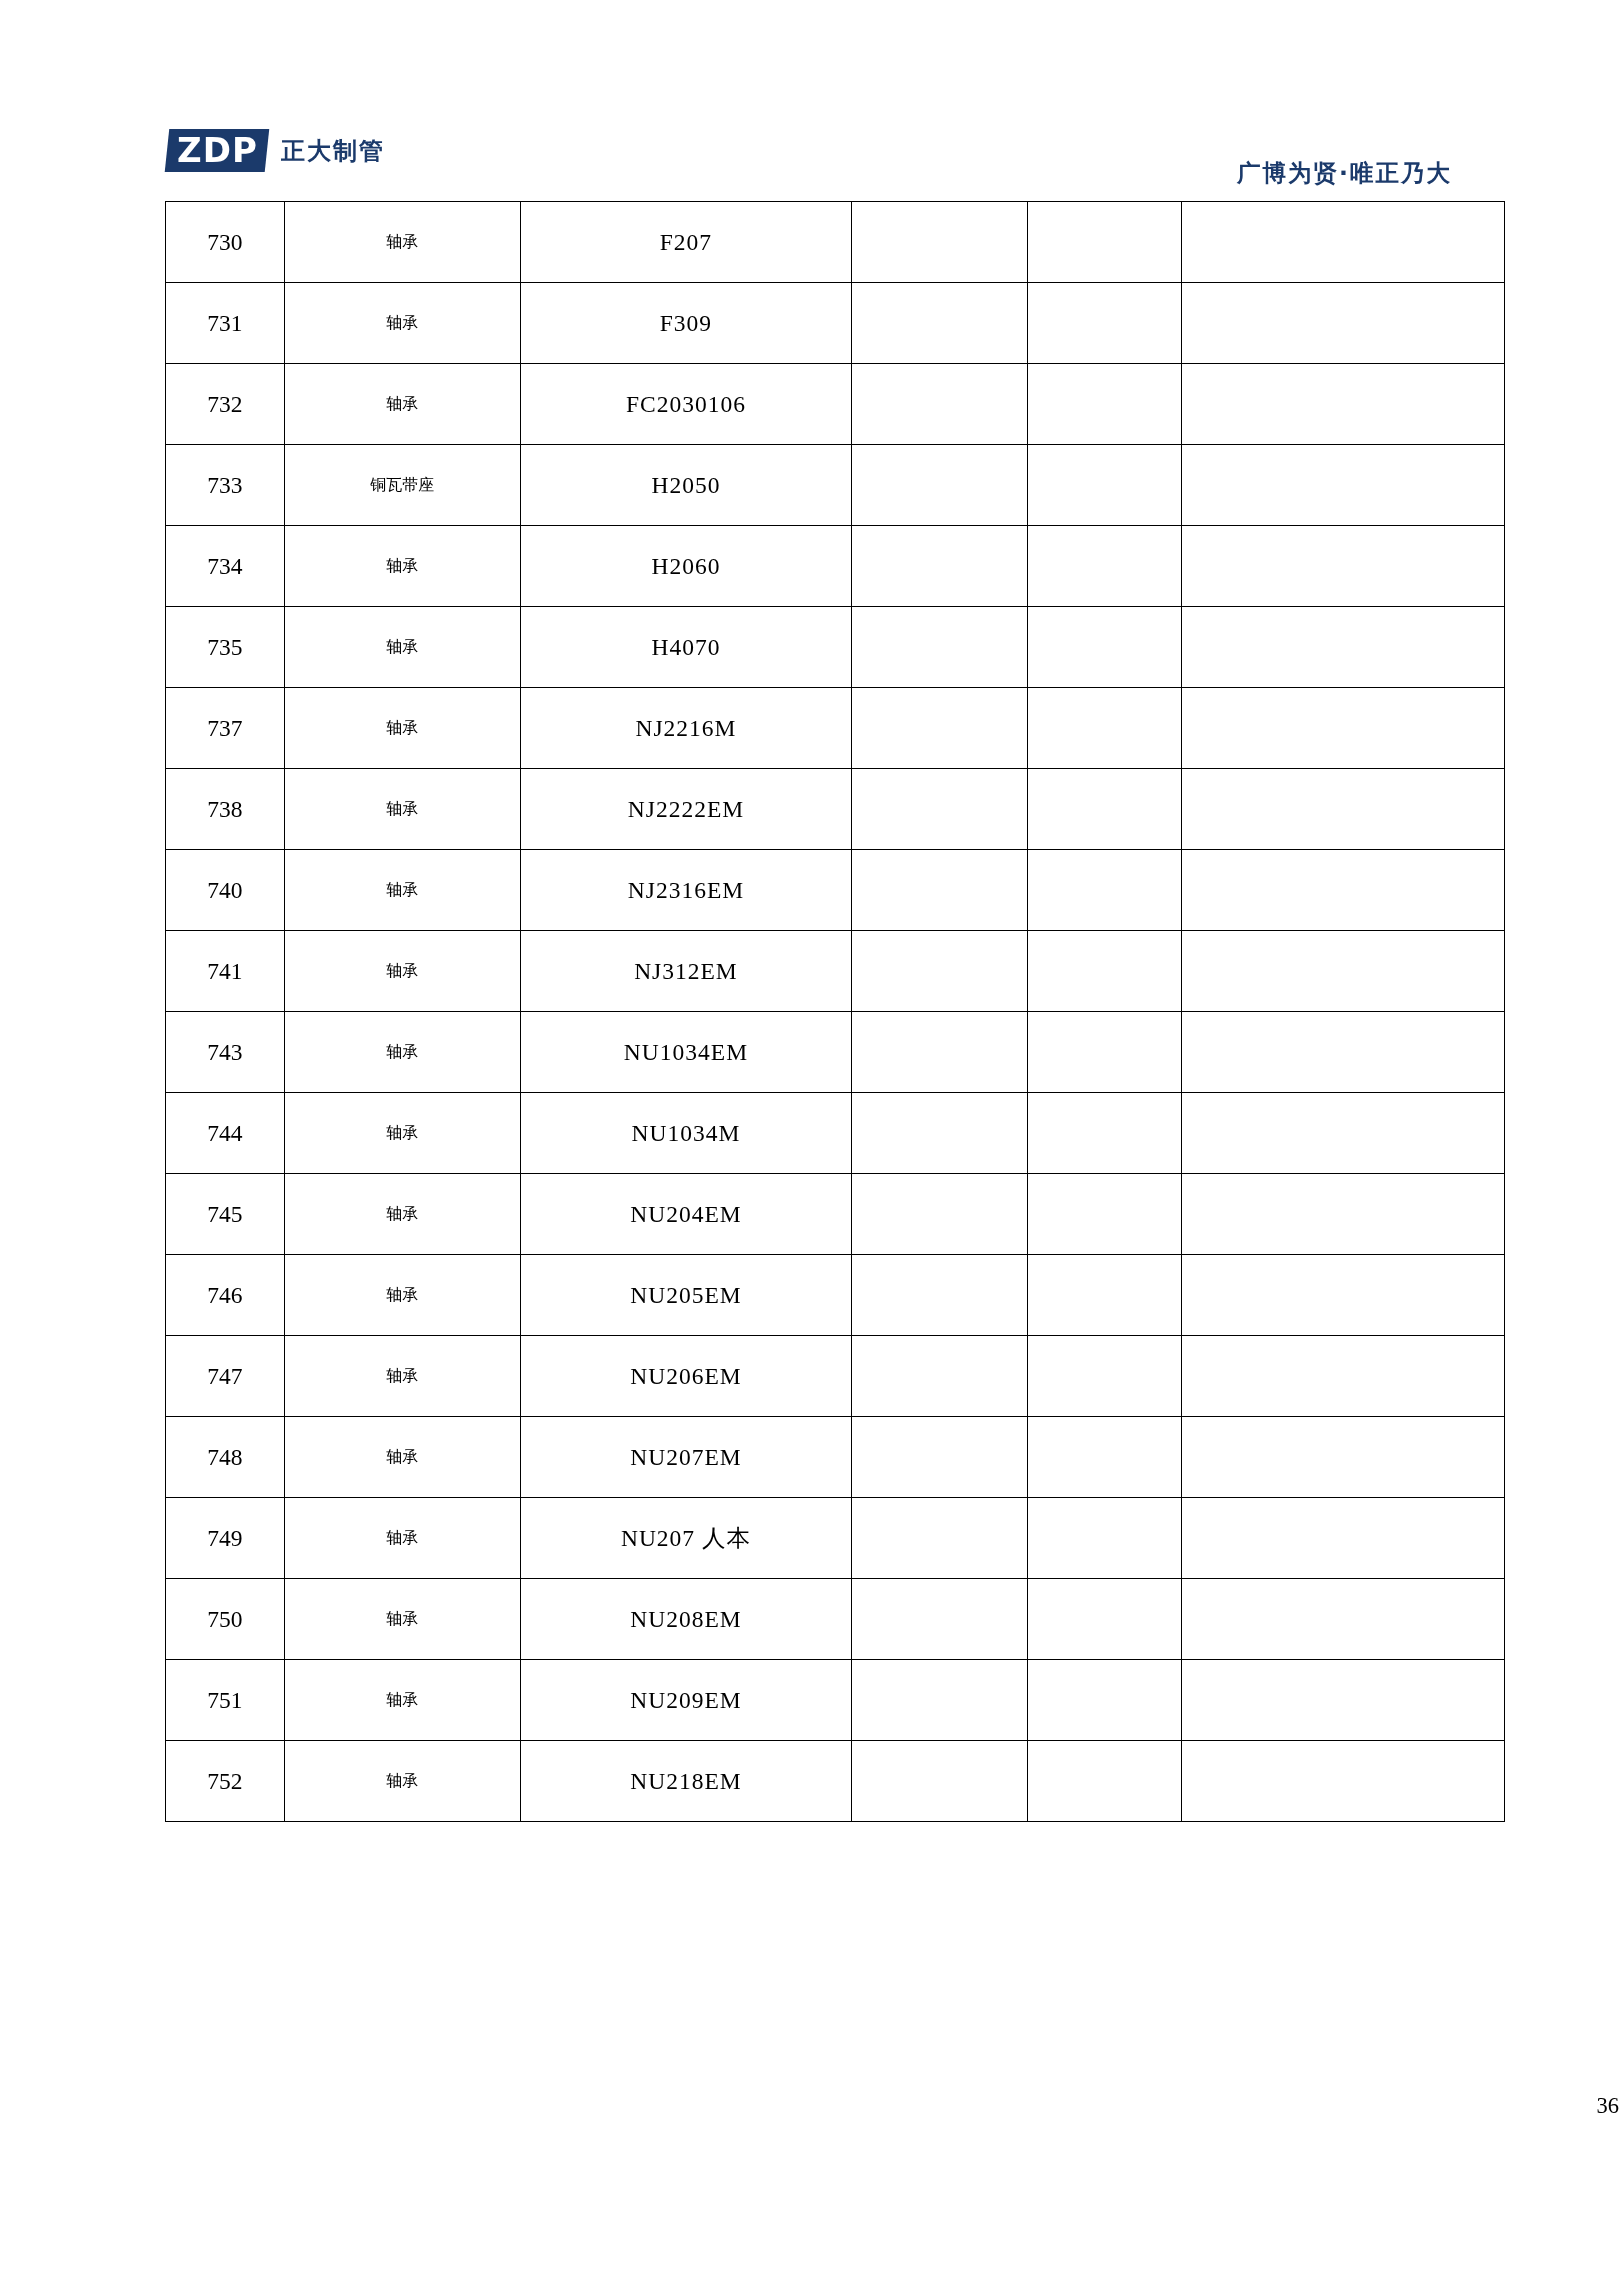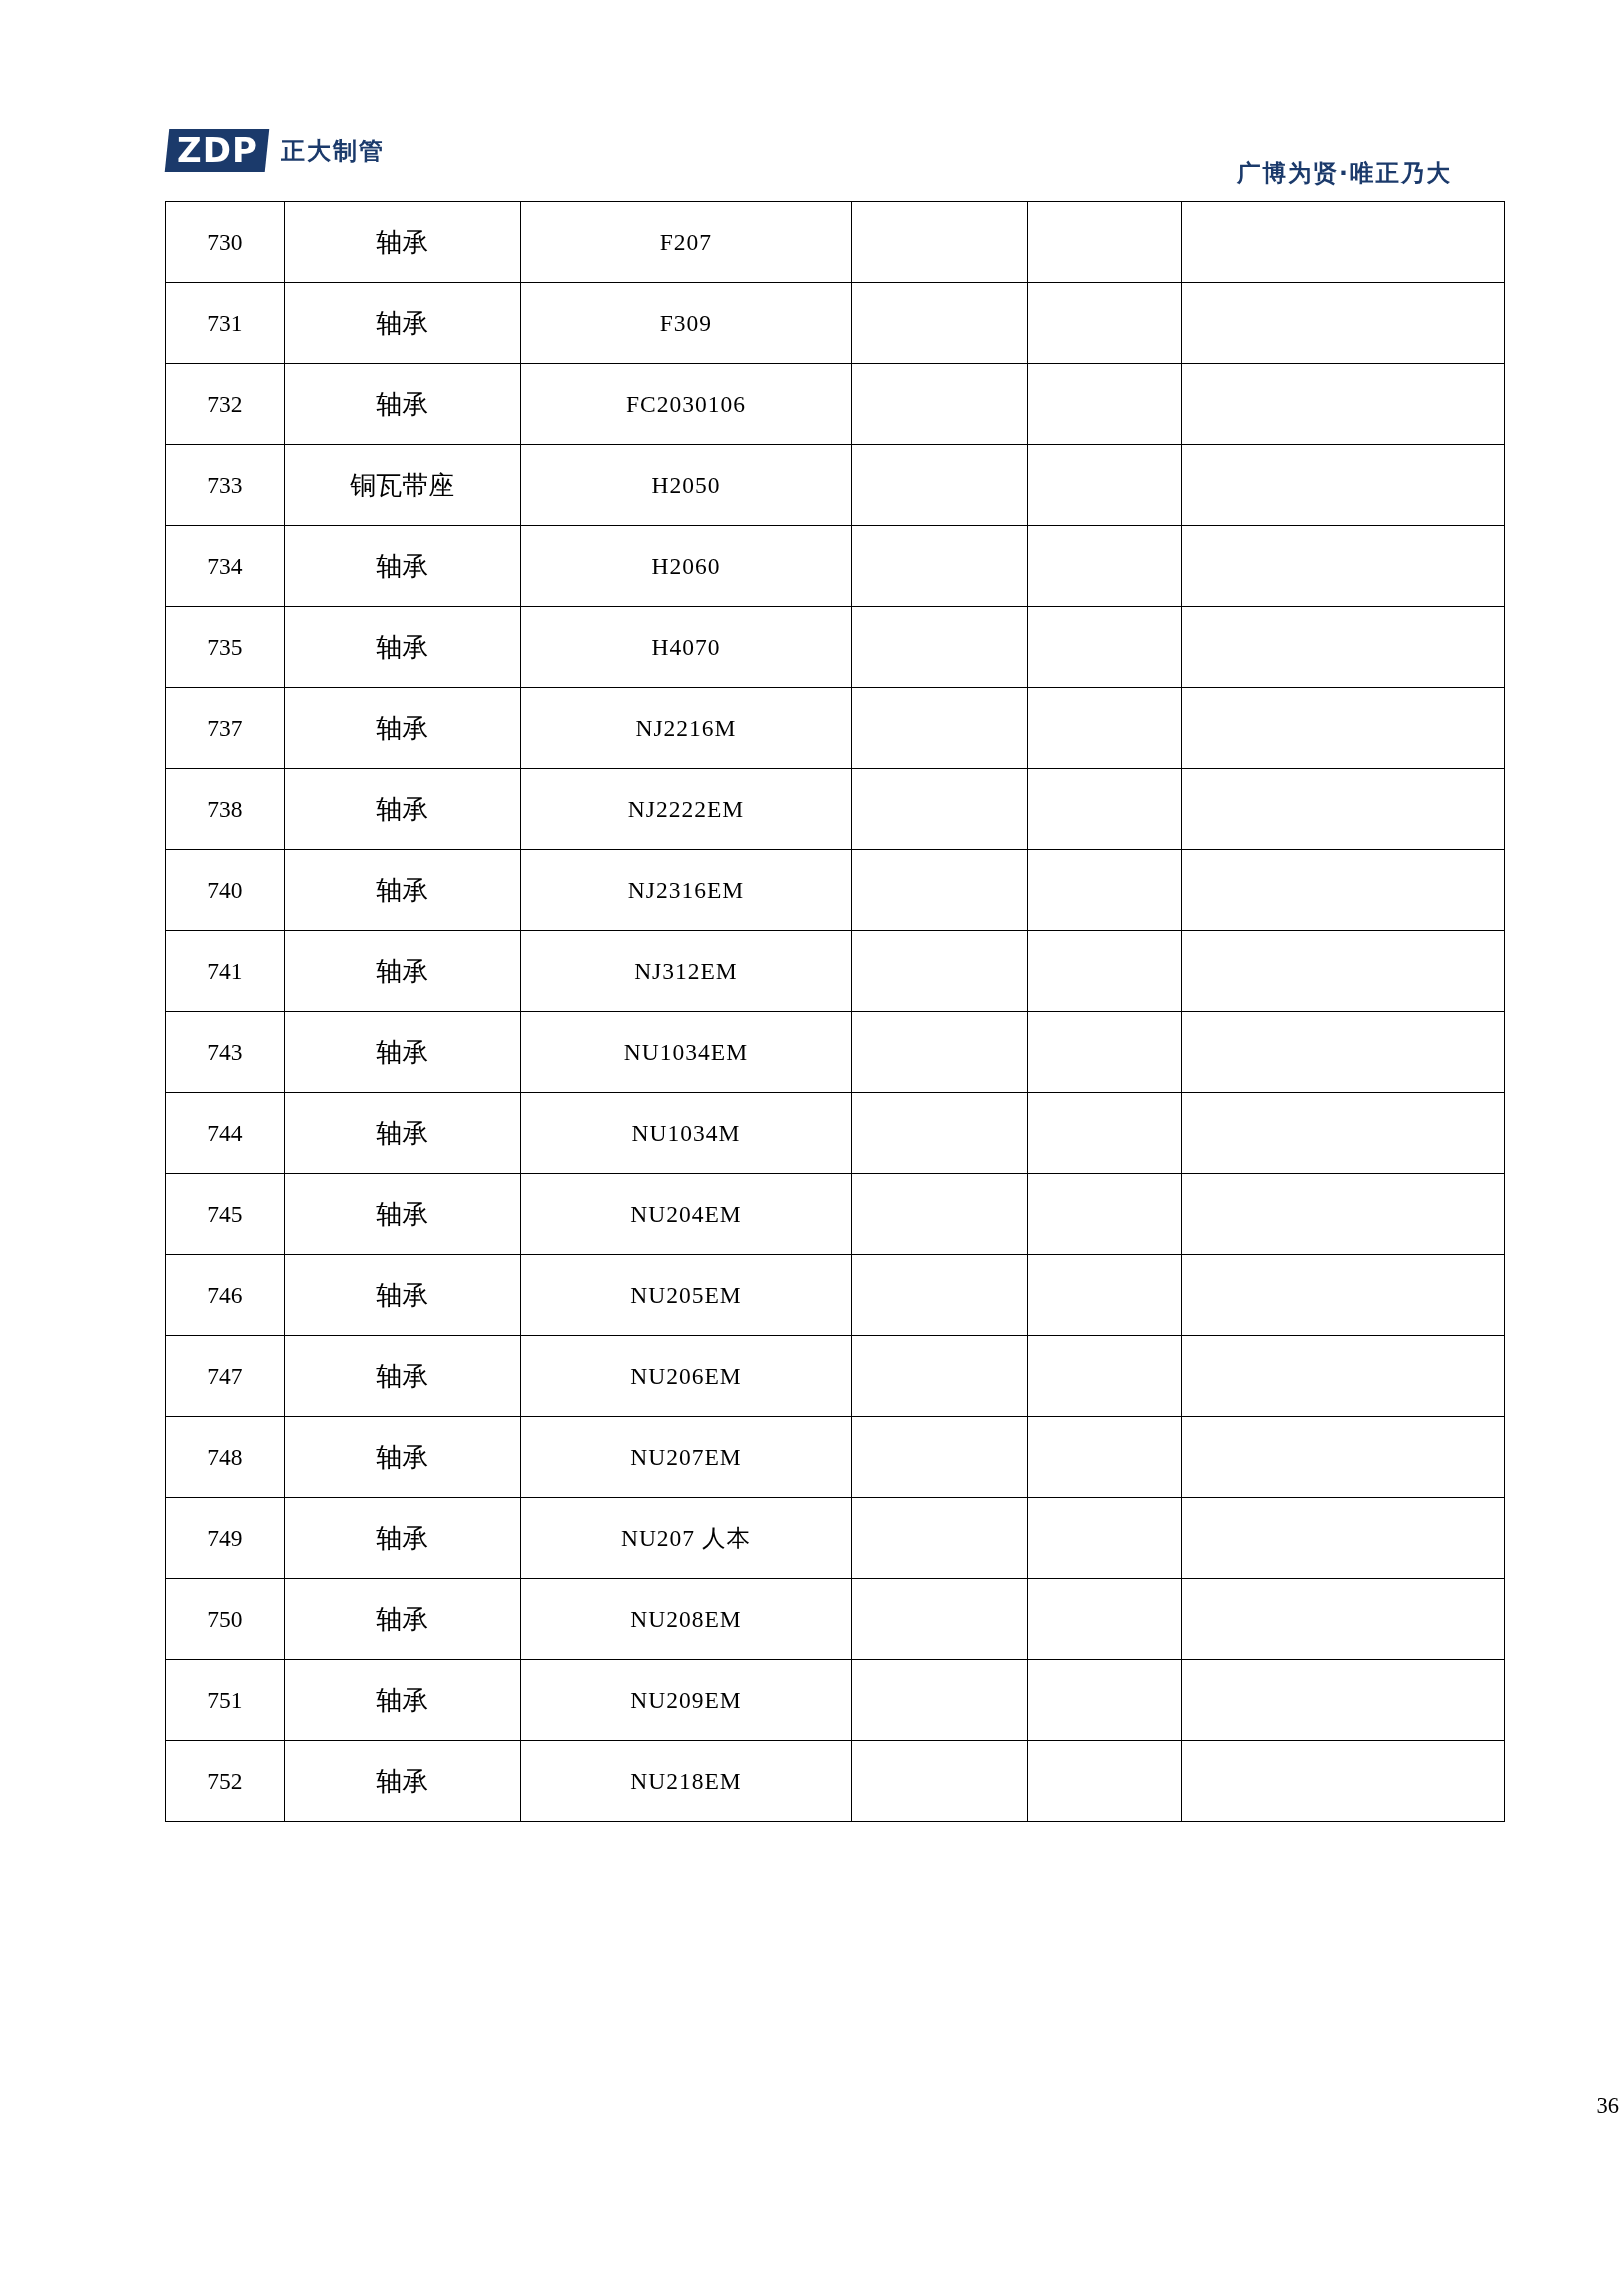--- a/index.html
+++ b/index.html
@@ -81,21 +81,21 @@
   table.parts td {
     border: 1px solid #000000;
     height: 80px;
     text-align: center;
     vertical-align: middle;
     font-size: 23.5px;
     color: #000000;
     padding: 0 3.9px;
   }
   table.parts td.c-idx { width: 110px; }
-  table.parts td.c-name { width: 227px; font-family: "DejaVu Sans", sans-serif; font-size: 26px; }
+  table.parts td.c-name { width: 227px; font-family: "DejaVu Sans", sans-serif; font-size: 16px; }
   table.parts td.c-model { width: 323px; letter-spacing: 1px; margin-left: 44px; }
   table.parts td.c-blank1 { width: 167px; }
   table.parts td.c-blank2 { width: 145px; }
   table.parts td.c-blank3 { width: 314px; }
   .page-number {
     position: absolute;
     top: 2093px;
     left: 0;
     width: 100%;
     text-align: right;

